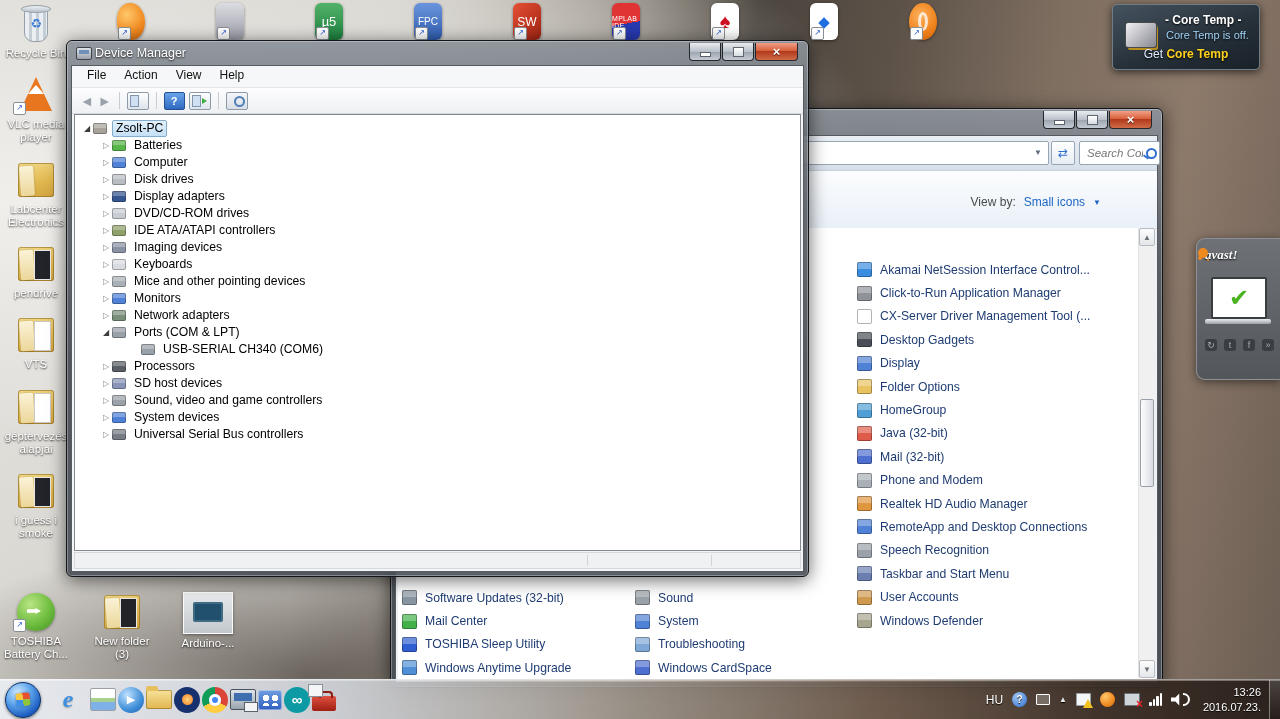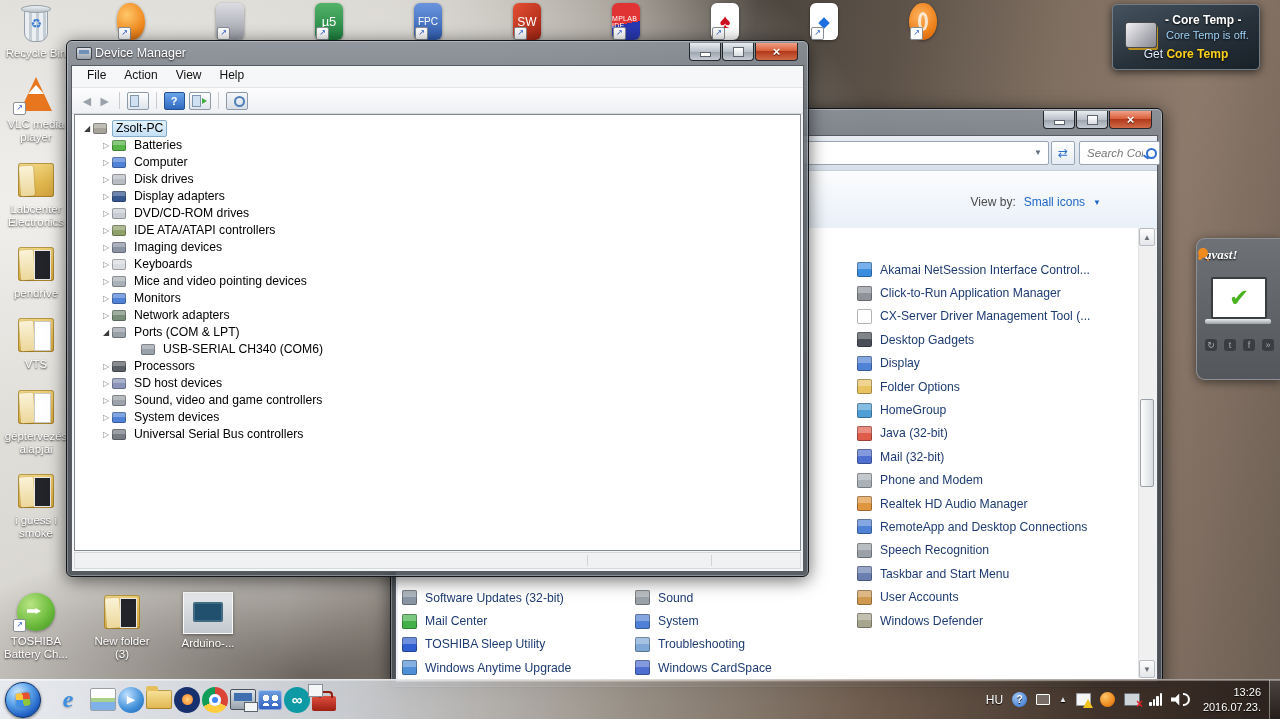--- a/index.html
+++ b/index.html
@@ -575,21 +575,21 @@
             <span class="tlabel">Imaging devices</span>
           </div>
           <div class="trow lvl1">
             <span class="twisty">▷</span>
             <span class="ticon" style="background: rgb(216, 219, 224);"></span>
             <span class="tlabel">Keyboards</span>
           </div>
           <div class="trow lvl1">
             <span class="twisty">▷</span>
             <span class="ticon" style="background: rgb(170, 176, 184);"></span>
-            <span class="tlabel">Mice and video pointing devices</span>
+            <span class="tlabel">Mice and other pointing devices</span>
           </div>
           <div class="trow lvl1">
             <span class="twisty">▷</span>
             <span class="ticon" style="background: rgb(79, 129, 214);"></span>
             <span class="tlabel">Monitors</span>
           </div>
           <div class="trow lvl1">
             <span class="twisty">▷</span>
             <span class="ticon" style="background: rgb(122, 143, 122);"></span>
             <span class="tlabel">Network adapters</span>

